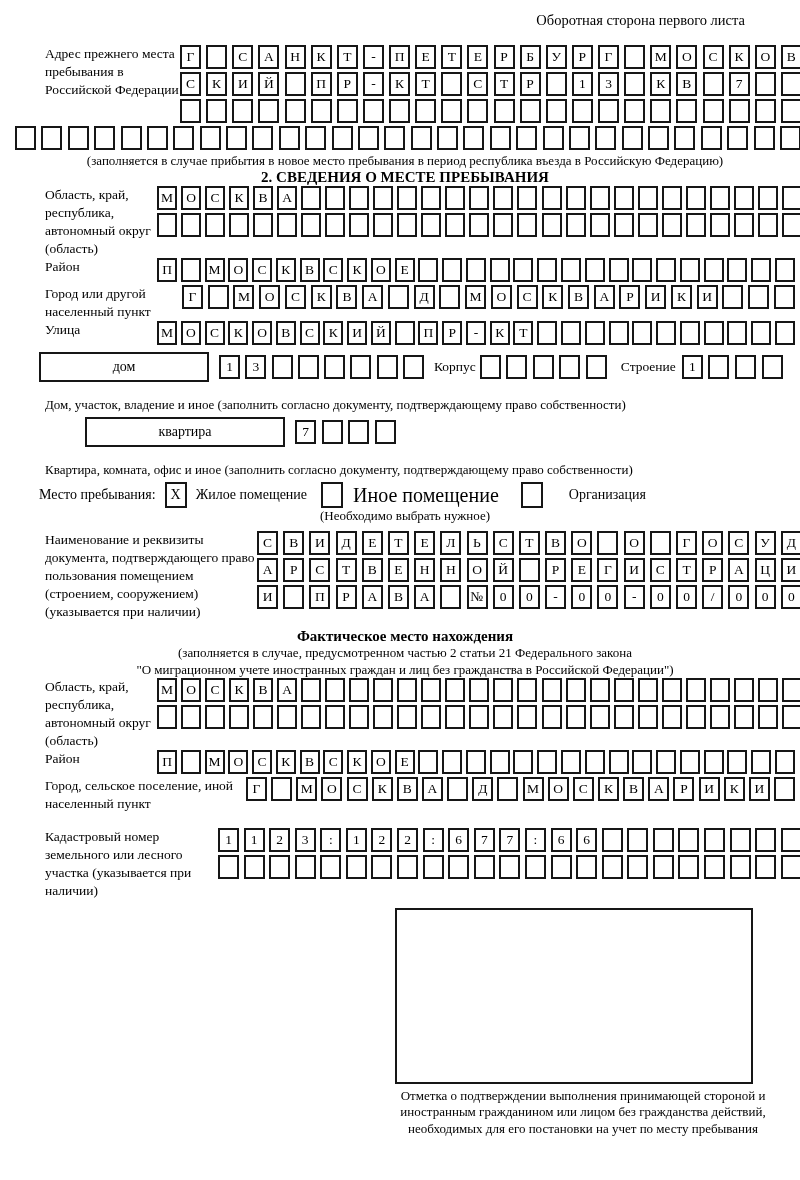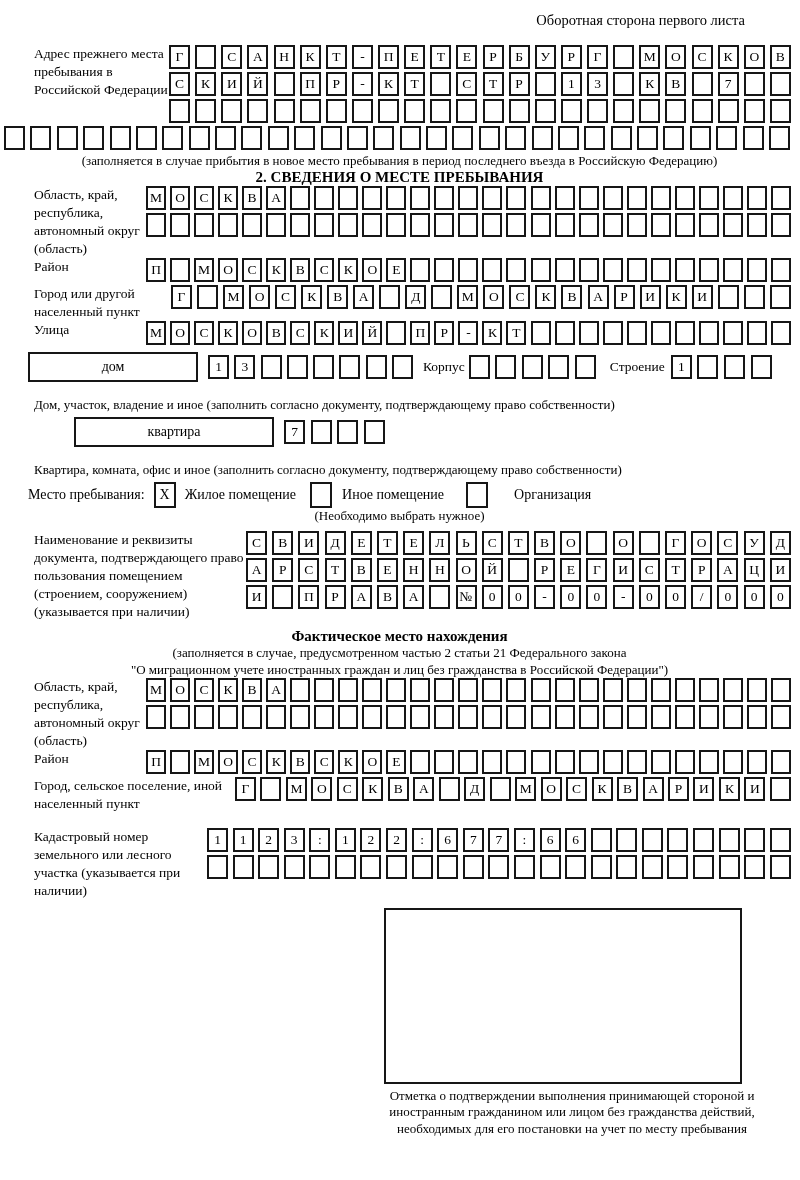--- a/index.html
+++ b/index.html
@@ -1,17 +1,17 @@
 <!DOCTYPE html>
 <html><head>
 <meta charset="utf-8">
 <style>
   html,body{margin:0;padding:0;background:#fff;color:#000;}
   body{width:800px;height:1180px;overflow:hidden;font-family:"Liberation Serif",serif;}
-  .page{box-sizing:border-box;width:800px;padding:12px 5px 0 4px;}
+  .page{box-sizing:border-box;width:800px;padding:12px 5px 0 15px;}
   .hdr{text-align:right;padding-right:50px;font-size:14.5px;}
   .frow{display:flex;align-items:flex-start;}
   .lbl{font-size:13.5px;line-height:1.33;padding-left:30px;box-sizing:border-box;flex-shrink:0;}
   .grid{display:flex;justify-content:space-between;margin-bottom:3px;}
   .cell{width:21px;height:24px;border:2px solid #161616;box-sizing:border-box;
         display:flex;align-items:center;justify-content:center;font-size:13.5px;flex-shrink:0;}
   .gc .cell{width:20px;}
   
   .ga{width:622px;} .gb{width:786px;} .gc{width:645px;} .gd{width:620px;}
   .ge{width:545px;} .gf{width:556px;} .gg{width:584px;}
@@ -147,21 +147,21 @@
       <span class="cell"></span>
       <span class="cell"></span>
       <span class="cell"></span>
       <span class="cell"></span>
       <span class="cell"></span>
       <span class="cell"></span>
       <span class="cell"></span>
       <span class="cell"></span>
       <span class="cell"></span>
     </div>
-  <div class="note">(заполняется в случае прибытия в новое место пребывания в период последнего въезда в Российскую Федерацию)</div>
+  <div class="note">(заполняется в случае прибытия в новое место пребывания в период республика въезда в Российскую Федерацию)</div>
 
   <div class="sect-title mt4">2. СВЕДЕНИЯ О МЕСТЕ ПРЕБЫВАНИЯ</div>
 
   <div class="frow mt4">
     <div class="lbl lb">Область, край, республика, автономный округ (область)</div>
     <div>
       <div class="grid gc">
           <span class="cell">М</span>
           <span class="cell">О</span>
           <span class="cell">С</span>
@@ -371,21 +371,21 @@
 
   <div class="house-row mt6">
     <span class="inline-lbl" style="font-size:14px;">Место пребывания:</span>
     <div class="cgap" style="width:9px;"></div>
     <div class="chk">X</div>
     <div class="cgap" style="width:9px;"></div>
     <span class="inline-lbl" style="font-size:14px;">Жилое помещение</span>
     <div class="cgap" style="width:14px;"></div>
     <div class="chk"></div>
     <div class="cgap" style="width:10px;"></div>
-    <span class="inline-lbl" style="font-size:14px;">Иное помещение</span>
+    <span class="inline-lbl" style="font-size:20px;">Иное помещение</span>
     <div class="cgap" style="width:22px;"></div>
     <div class="chk"></div>
     <div class="cgap" style="width:26px;"></div>
     <span class="inline-lbl" style="font-size:14px;">Организация</span>
   </div>
   <div class="note">(Необходимо выбрать нужное)</div>
 
   <div class="frow mt6">
     <div class="lbl ld">Наименование и реквизиты документа, подтверждающего право пользования помещением (строением, сооружением) (указывается при наличии)</div>
     <div>

